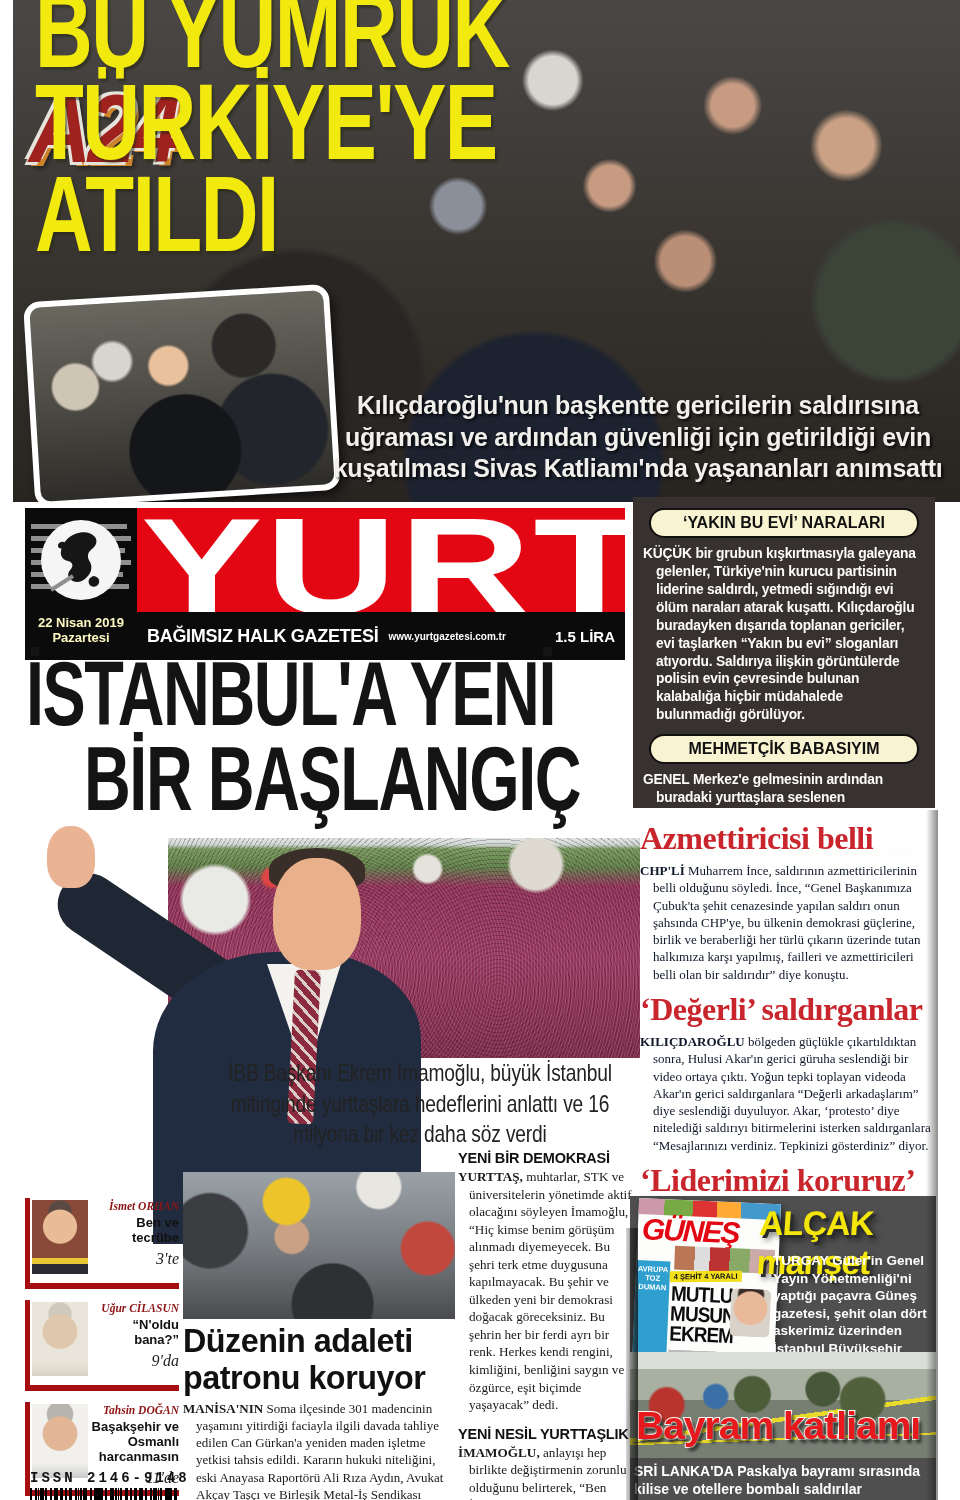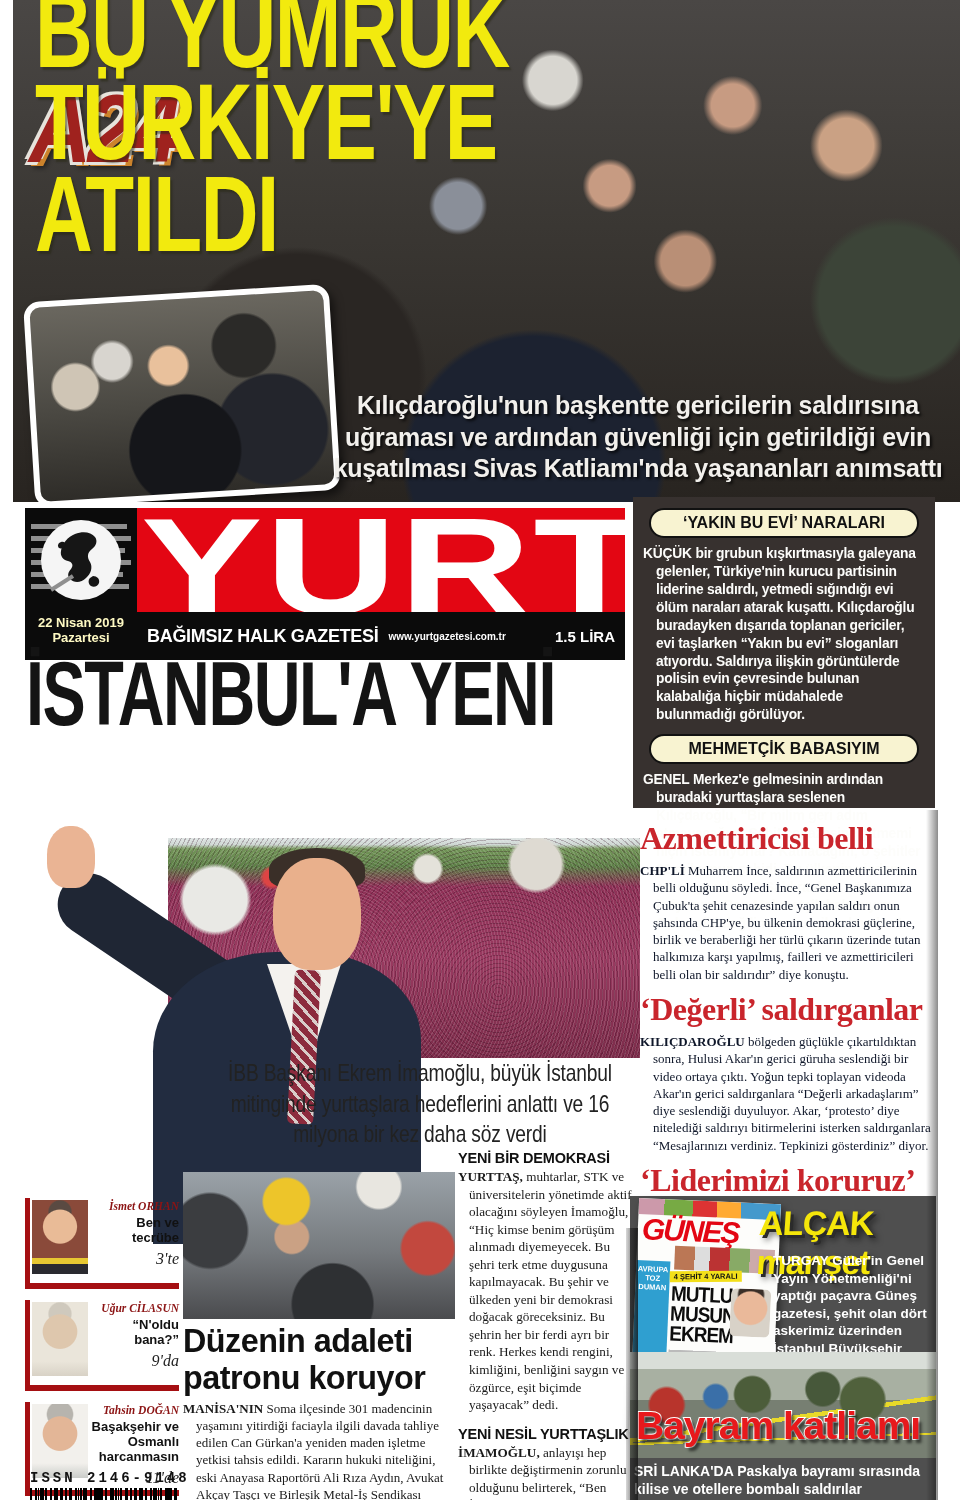--- a/index.html
+++ b/index.html
@@ -253,20 +253,21 @@
 
   <div class="abs side-panel">
     <div class="pill">‘YAKIN BU EVİ’ NARALARI</div>
     <div class="panel-body">KÜÇÜK bir grubun kışkırtmasıyla galeyana gelenler, Türkiye'nin kurucu partisinin liderine saldırdı, yetmedi sığındığı evi ölüm naraları atarak kuşattı. Kılıçdaroğlu buradayken dışarıda toplanan gericiler, evi taşlarken “Yakın bu evi” sloganları atıyordu. Saldırıya ilişkin görüntülerde polisin evin çevresinde bulunan kalabalığa hiçbir müdahalede bulunmadığı görülüyor.</div>
     <div class="pill">MEHMETÇİK BABASIYIM</div>
     <div class="panel-body">GENEL Merkez'e gelmesinin ardından buradaki yurttaşlara seslenen Kılıçdaroğlu, “Bir milim geri adım atmayacağım. Şehit cenazesine gitmemi niçin istemiyorlar? Katılacağım, o şehitler 82 milyonun şehidi. Bu ülkenin vicdanı sormayacak mı? Saldıranlara söylemek istiyorum. Ben Mehmetçik babasıyım. Onlar gibi değilim, onlar gibi olmadım” dedi.</div>
   </div>
 
   <div class="abs main-headline">
     <div><span class="l">İSTANBUL'A YENİ</span></div>
+    <div><span class="l l2">BİR BAŞLANGIÇ</span></div>
   </div>
 
   <div class="abs rally"></div>
   <div class="abs cutout">
     <div class="cut-arm"></div>
     <div class="cut-hand"></div>
     <div class="cut-torso"></div>
     <div class="cut-shirt"></div>
     <div class="cut-tie"></div>
     <div class="cut-hair"></div>

